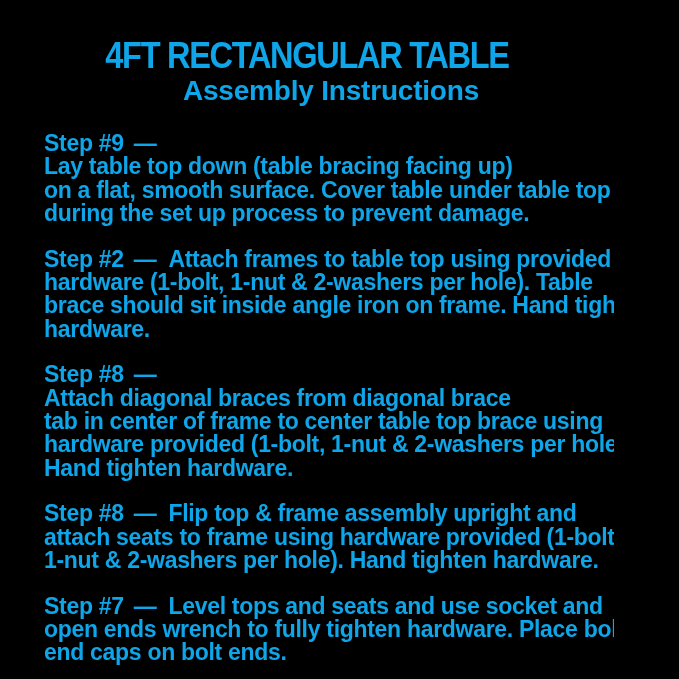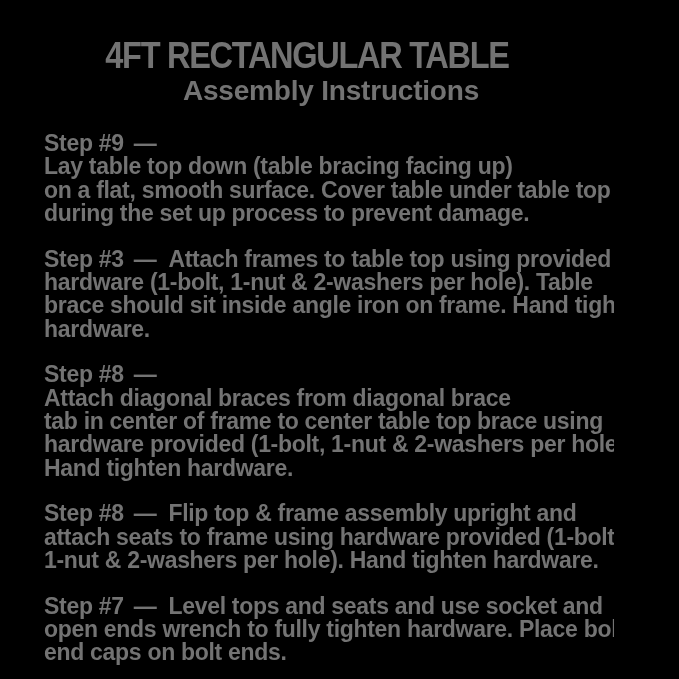--- a/index.html
+++ b/index.html
@@ -6,21 +6,21 @@
     margin: 0;
     padding: 0;
     background: #000000;
     overflow: hidden;
   }
   .page {
     position: relative;
     width: 614px;
     height: 679px;
     background: #000000;
-    color: #737373;
+    color: #0ea5e9;
     font-family: "Liberation Sans", sans-serif;
     font-weight: 700;
     overflow: hidden;
   }
   .title {
     margin: 35px 0 0 0;
     text-align: center;
     font-size: 37px;
     line-height: 41px;
     letter-spacing: -1.5px;
@@ -55,21 +55,21 @@
 </head>
 <body>
 
 <div class="page">
   <h1 class="title">4FT RECTANGULAR TABLE</h1>
   <h2 class="subtitle">Assembly Instructions</h2>
   <div class="steps">
     <p class="step"><span class="step-label">Step #9</span><span class="dash">—</span><span class="step-text">Lay table top down (table bracing facing up)
 on a flat, smooth surface. Cover table under table top
 during the set up process to prevent damage.</span></p>
-    <p class="step"><span class="step-label">Step #3</span><span class="dash">—</span><span class="step-text">Attach frames to table top using provided
+    <p class="step"><span class="step-label">Step #2</span><span class="dash">—</span><span class="step-text">Attach frames to table top using provided
 hardware (1-bolt, 1-nut &amp; 2-washers per hole). Table
 brace should sit inside angle iron on frame. Hand tighten
 hardware.</span></p>
     <p class="step"><span class="step-label">Step #8</span><span class="dash">—</span><span class="step-text">Attach diagonal braces from diagonal brace
 tab in center of frame to center table top brace using
 hardware provided (1-bolt, 1-nut &amp; 2-washers per hole).
 Hand tighten hardware.</span></p>
     <p class="step"><span class="step-label">Step #8</span><span class="dash">—</span><span class="step-text">Flip top &amp; frame assembly upright and
 attach seats to frame using hardware provided (1-bolt,
 1-nut &amp; 2-washers per hole). Hand tighten hardware.</span></p>

